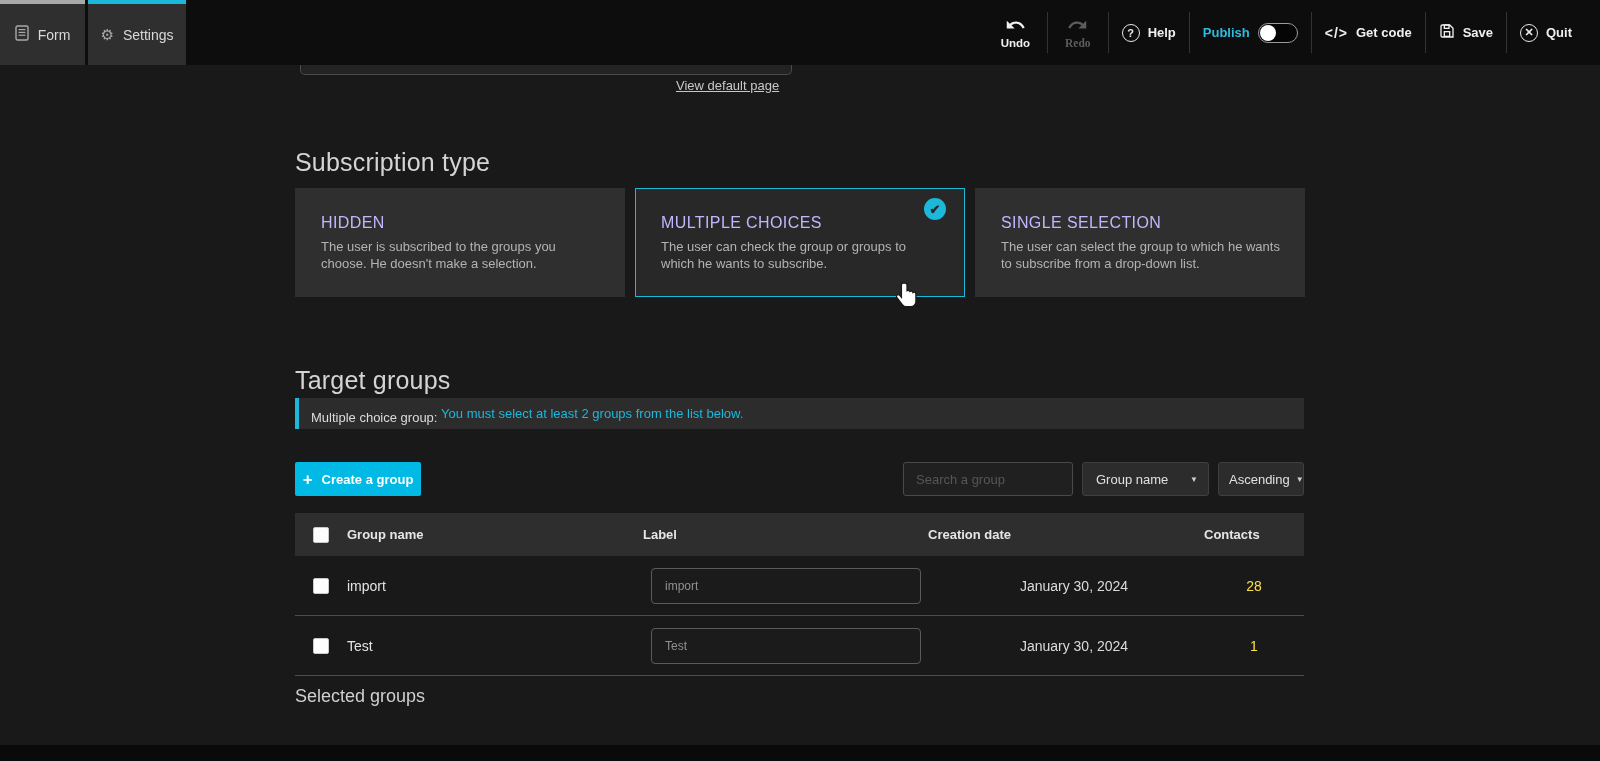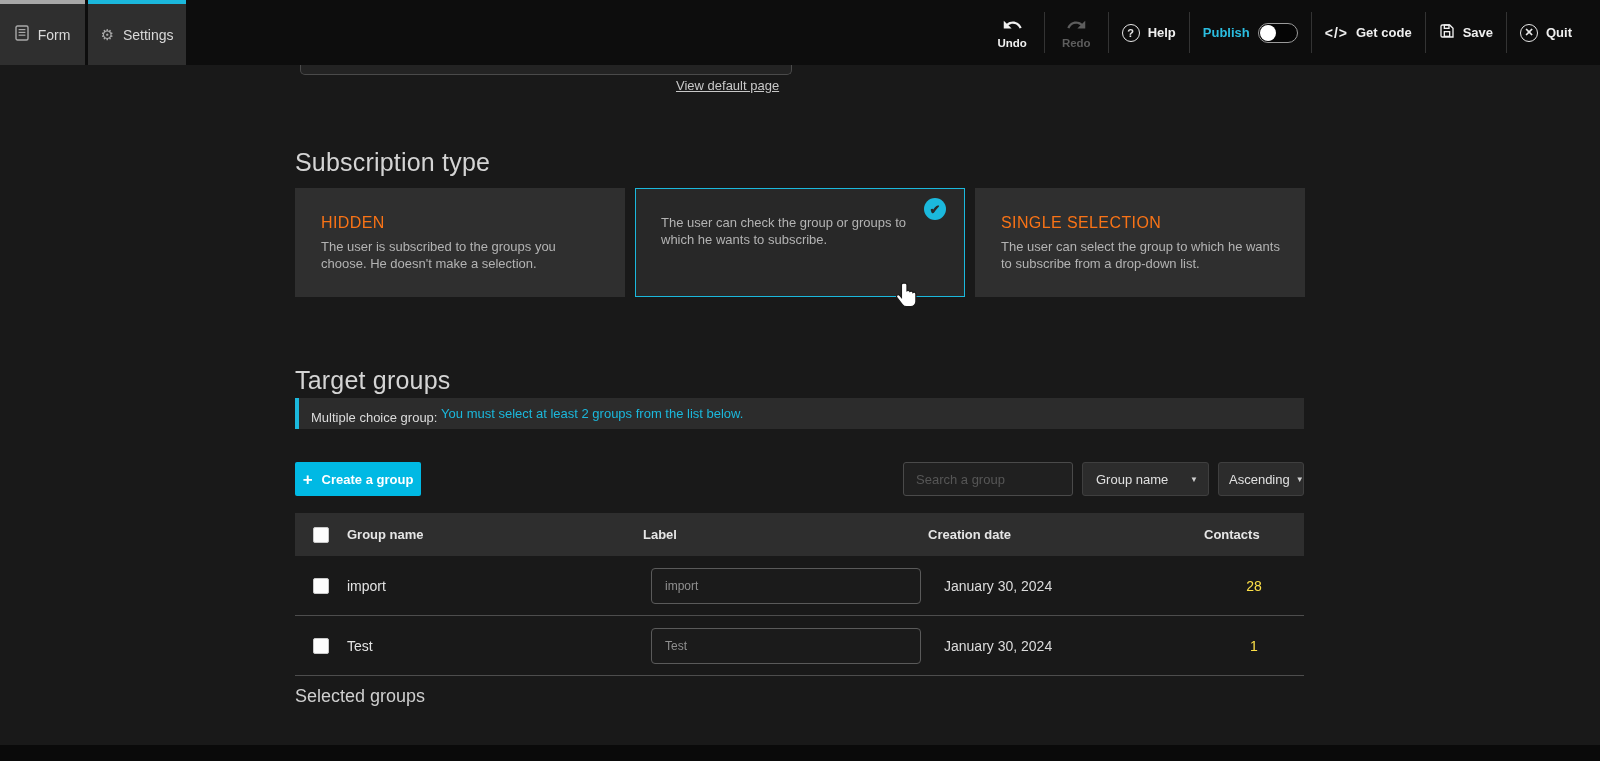--- a/index.html
+++ b/index.html
@@ -11,21 +11,21 @@
   .topbar { position:absolute; left:0; top:0; width:1600px; height:65px; background:#0d0d0d; }
   .tab { position:absolute; top:0; height:65px; background:#2f2f2f; display:flex; align-items:center; justify-content:center; gap:9px; cursor:pointer; }
   .tab-form { left:0; width:85px; border-top:4px solid #a8a8a8; }
   .tab-settings { left:88px; width:98px; border-top:4px solid #1bb8dc; }
   .tab .tab-label { color:#d9d9d9; font-size:14px; }
   .tab .gear { color:#a9a9a9; font-size:15px; }
   .toolbar { position:absolute; right:28px; top:0; height:65px; display:flex; align-items:center; }
   .tb-divider { width:1px; height:41px; background:#333; margin:0 13px; }
   .tb-stack { display:flex; flex-direction:column; align-items:center; gap:3px; cursor:pointer; padding:0 4px; }
   .tb-stack .tb-label { font-size:11.5px; font-weight:bold; color:#f0f0f0; }
-  .tb-stack.disabled .tb-label { color:#5d5d5d; }
+  .tb-stack.disabled .tb-label { color:#5d5d5d;font-family:Liberation Serif, serif; }
   .tb-stack svg { display:block; }
   .tb-item { display:flex; align-items:center; gap:8px; cursor:pointer; }
   .tb-item .tb-label { font-size:13px; font-weight:bold; color:#f0f0f0; }
   .circle-ic { width:18px; height:18px; border:1.6px solid #e8e8e8; border-radius:50%; color:#e8e8e8;
                font-size:11px; font-weight:bold; display:flex; align-items:center; justify-content:center; }
   .publish-label { color:#2bbde0 !important; }
   .toggle { position:relative; width:40px; height:20px; border-radius:11px; background:#050505; border:1px solid #9a9a9a; cursor:pointer; }
   .toggle .knob { position:absolute; left:1px; top:1px; width:16px; height:16px; border-radius:50%; background:#fff; }
   .code-glyph { color:#f0f0f0; font-weight:bold; font-size:14px; letter-spacing:1px; }
 
@@ -35,21 +35,21 @@
   .view-default { position:absolute; left:676px; top:78px; font-size:13px; color:#c8c8c8; text-decoration:underline; cursor:pointer; }
 
   .h1 { position:absolute; left:295px; font-size:25px; color:#d4d4d4; letter-spacing:0.2px; }
   .h-subscription { top:148px; }
   .h-target { top:366px; }
   .h2 { position:absolute; left:295px; top:686px; font-size:18px; color:#cfcfcf; }
 
   .cards { position:absolute; left:295px; top:188px; width:1010px; height:109px; display:flex; gap:10px; }
   .card { position:relative; flex:1; background:#2f2f2f; padding:26px 24px 0 26px; cursor:pointer; }
   .card.selected { background:#282828; border:1px solid #1bb8dc; padding:25px 23px 0 25px; }
-  .card-title { font-size:16px; color:#f97316; letter-spacing:0.4px; margin-bottom:6px; }
+  .card-title { font-size:16px; color:#c4b5fd; letter-spacing:0.4px; margin-bottom:6px; }
   .card-desc { font-size:13px; line-height:17px; color:#b3b3b3; max-width:300px; }
   .check-circle { position:absolute; top:9px; right:18px; width:22px; height:22px; border-radius:50%;
                   background:#1bb8dc; color:#282828; font-size:13px; font-weight:bold;
                   display:flex; align-items:center; justify-content:center; }
 
   .notice { position:absolute; left:295px; top:398px; width:1009px; height:31px; background:#2c2c2c;
             border-left:4px solid #1bb8dc; display:flex; align-items:center; padding-left:12px; font-size:13px; }
   .notice .pre { color:#dcdcdc; white-space:pre;margin-top:8px; }
   .notice .hl { color:#1bb8dc; }
 
@@ -69,21 +69,21 @@
   .caret { font-size:8px; color:#cfcfcf; margin-left:6px; }
 
   
   .grid-cols { display:grid; grid-template-columns:52px 296px 285px 276px 100px; align-items:center; }
   .table { position:absolute; left:295px; top:513px; width:1009px; }
   .thead { height:43px; background:#2e2e2e; font-size:13px; font-weight:bold; color:#e6e6e6; }
   .trow { height:60px; border-bottom:1px solid #4d4d4d; font-size:14px; color:#e3e3e3; }
   .cb { width:16px; height:16px; margin-left:18px; background:#fdfdfd; border:1px solid #c9c9c9; border-radius:2px; cursor:pointer; }
   .cell-contacts-h { text-align:left; padding-right:10px; }
   .cell-contacts { text-align:center; color:#fde047; }
-  .cell-date { padding-left:16px; color:#dcdcdc; font-weight:500; }
+  .cell-date { padding-left:16px; color:#dcdcdc; font-weight:500;text-align:center; }
   .label-input { margin-left:8px; width:270px; height:36px; background:#1b1b1b; border:1px solid #5a5a5a;
                  border-radius:4px; color:#909090; font-size:12px; font-family:inherit; padding:0 13px; outline:none; }
 
   .bottom-strip { position:absolute; left:0; top:745px; width:1600px; height:16px; background:#0a0a0a; }
 
   .cursor { position:absolute; left:896px; top:282px; pointer-events:none; }
 </style>
 </head>
 <body>
 
@@ -164,20 +164,21 @@
   <a class="view-default">View default page</a>
 
   <div class="h1 h-subscription">Subscription type</div>
   <div class="cards">
     <div class="card">
       <div class="card-title">HIDDEN</div>
       <div class="card-desc">The user is subscribed to the groups you choose. He doesn't make a selection.</div>
     </div>
     <div class="card selected">
       <span class="check-circle">✔</span>
+      <div class="card-title">MULTIPLE CHOICES</div>
       <div class="card-desc">The user can check the group or groups to which he wants to subscribe.</div>
     </div>
     <div class="card">
       <div class="card-title">SINGLE SELECTION</div>
       <div class="card-desc">The user can select the group to which he wants to subscribe from a drop-down list.</div>
     </div>
   </div>
 
   <div class="h1 h-target">Target groups</div>
   <div class="notice">

